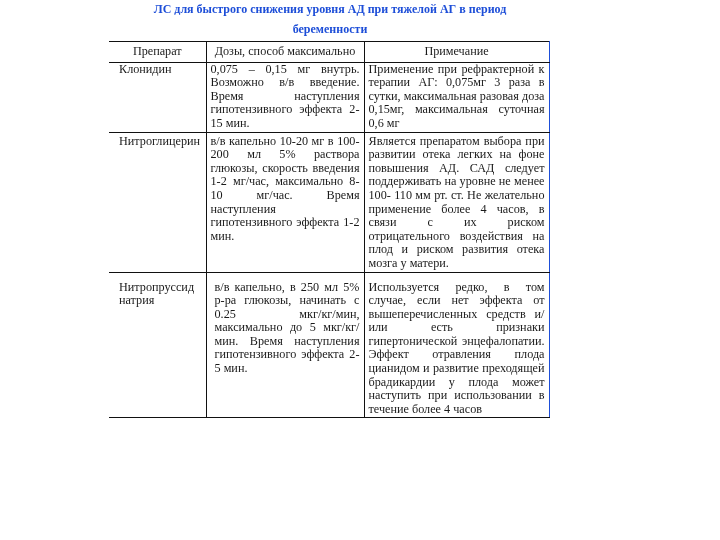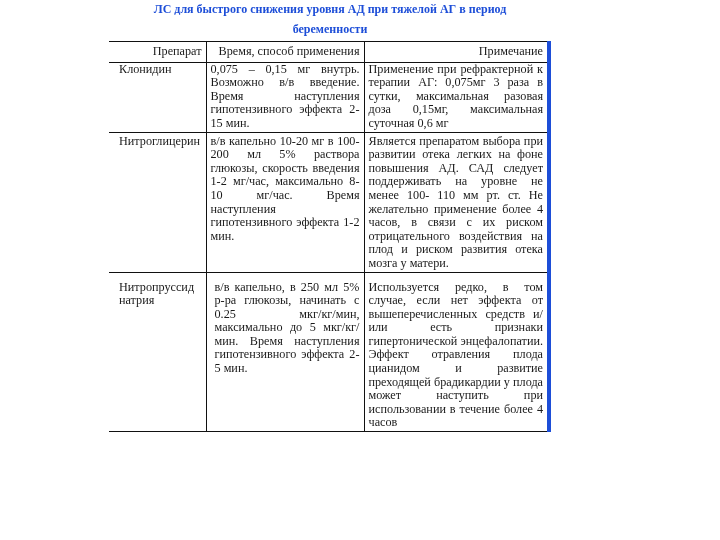--- a/index.html
+++ b/index.html
@@ -34,56 +34,56 @@
       border-collapse: collapse;
       table-layout: fixed;
       font-size: 12.2px;
       line-height: 13.6px;
     }
     table.doc col.c1 { width: 97px; }
     table.doc col.c2 { width: 158px; }
     table.doc col.c3 { width: 185px; }
     table.doc th {
       font-weight: normal;
-      text-align: right;
+      text-align: center;
       padding: 3px 4px 3px 4px;
       border-top: 1px solid #111;
       border-bottom: 1px solid #111;
       height: 13px;
     }
     table.doc td {
       vertical-align: top;
       padding: 2px 4px 1px 4px;
       border-bottom: 1px solid #111;
       text-align: justify;
       text-align-last: left;
     }
     table.doc th.col2, table.doc td.col2 { border-left: 1px solid #111; }
-    table.doc th.col3, table.doc td.col3 { border-left: 1px solid #111; border-right: 4px solid #1d4ed8; }
+    table.doc th.col3, table.doc td.col3 { border-left: 1px solid #111; border-right: 1px solid #1d4ed8; }
     table.doc td.col1 { text-align: left; padding-left: 10px; }
     tr.row-nifedipine td { border-bottom: none; }
     tr.row-clonidine td { padding-top: 0; }
     tr.row-clonidine td.col1 { padding-top: 0px; margin-top: 28px; }
   </style>
 </head>
 <body>
 
 <div class="title l1">ЛС для быстрого снижения уровня АД при тяжелой АГ в период</div>
 <div class="title l2">беременности</div>
 
 <table class="doc">
   <colgroup>
     <col class="c1">
       <col class="c2">
       <col class="c3">
   </colgroup>
   <thead>
     <tr>
       <th class="col1">Препарат</th>
-      <th class="col2">Время, способ применения</th>
+      <th class="col2">Дозы, способ максимально</th>
       <th class="col3">Примечание</th>
     </tr>
   </thead>
   <tbody>
     <tr class="row-clonidine">
       <td class="col1">Клонидин</td>
       <td class="col2">0,075 – 0,15 мг внутрь. Возможно в/в введение. Время наступления гипотензивного эффекта 2-15 мин.</td>
       <td class="col3">Применение при рефрактерной к терапии АГ: 0,075мг 3 раза в сутки, максимальная разовая доза 0,15мг, максимальная суточная 0,6 мг</td>
     </tr>
     <tr>

